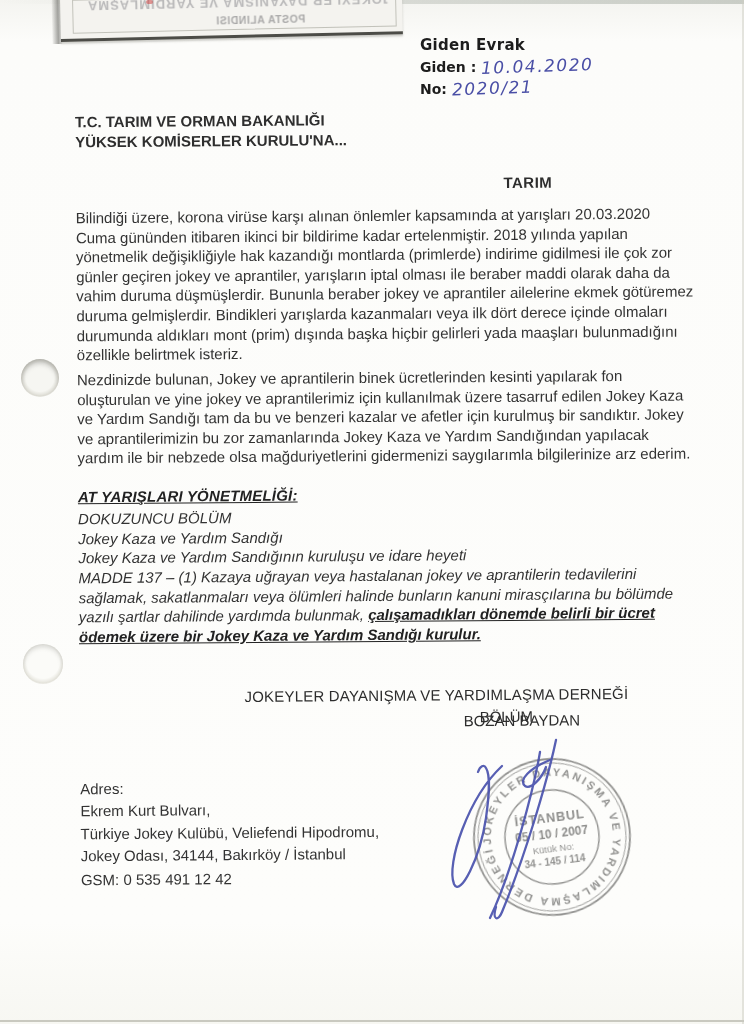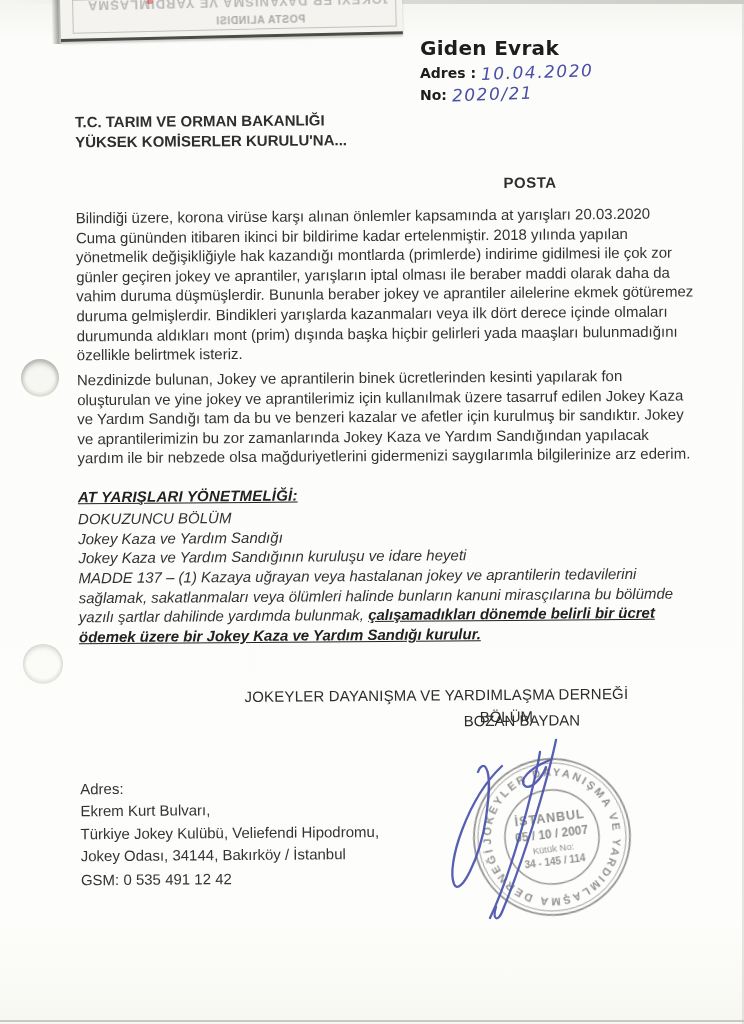--- a/index.html
+++ b/index.html
@@ -23,21 +23,21 @@
     color:rgba(105,105,112,.42);filter:blur(.5px);white-space:nowrap;}
   .bleed2{position:absolute;left:90px;top:21px;width:220px;text-align:center;
     transform:scaleX(-1);font-weight:bold;font-size:10.5px;letter-spacing:.5px;
     color:rgba(95,95,100,.5);filter:blur(.4px);white-space:nowrap;}
   .red-mark{left:146px;top:0;width:7px;height:4px;background:rgba(205,70,70,.55);
     border-radius:2px;filter:blur(.5px);}
   .top-edge{left:0;top:0;width:744px;height:4px;
     background:linear-gradient(90deg,rgba(140,145,135,0) 0%,rgba(140,148,138,.28) 55%,rgba(130,140,128,.38) 100%);}
   
   .registry{left:420px;top:36px;font-family:"DejaVu Sans", sans-serif;}
-  .registry .title{font-weight:bold;font-size:20px;color:#1d1d1d;letter-spacing:.3px;}
+  .registry .title{font-weight:bold;font-size:15px;color:#1d1d1d;letter-spacing:.3px;}
   .registry .row{margin-top:2px;font-weight:bold;font-size:14px;color:#1d1d1d;}
   .ink{font-family:"DejaVu Sans", sans-serif;font-style:italic;font-weight:normal;
     color:#4a4fa6;font-size:17px;letter-spacing:1.5px;display:inline-block;transform:rotate(-2deg);}
   
   .content{left:0;top:0;width:744px;height:1024px;transform:rotate(-0.45deg);}
   .recipient{left:78px;top:110px;font-weight:bold;font-size:15px;line-height:20px;}
   .city{left:506px;top:175px;font-weight:bold;font-size:15px;letter-spacing:.5px;}
   .para{font-size:15px;line-height:19.6px;white-space:pre-line;color:#333;}
   .p1{left:78px;top:206px;width:640px;}
   .p2{left:78px;top:368px;width:640px;}
@@ -77,37 +77,37 @@
   <div class="abs fold-strip">
     <div class="fold-inner-box"></div>
     <div class="bleed1">JOKEYLER DAYANIŞMA VE YARDIMLAŞMA</div>
     <div class="bleed2">POSTA ALINDISI</div>
   </div>
   <div class="abs red-mark"></div>
 
   <div class="abs registry">
     <div class="title">Giden Evrak</div>
     <div class="row">
-      <span>Adres :</span>
+      <span>Giden :</span>
       <span class="ink">10.04.2020</span>
     </div>
     <div class="row">
       <span>No:</span>
       <span class="ink">2020/21</span>
     </div>
   </div>
 
   <div class="abs content">
 
     <div class="abs recipient">
       <div>T.C. TARIM VE ORMAN BAKANLIĞI</div>
       <div>YÜKSEK KOMİSERLER KURULU'NA...</div>
     </div>
 
-    <div class="abs city">POSTA</div>
+    <div class="abs city">TARIM</div>
 
     <div class="abs para p1">Bilindiği üzere, korona virüse karşı alınan önlemler kapsamında at yarışları 20.03.2020
 Cuma gününden itibaren ikinci bir bildirime kadar ertelenmiştir. 2018 yılında yapılan
 yönetmelik değişikliğiyle hak kazandığı montlarda (primlerde) indirime gidilmesi ile çok zor
 günler geçiren jokey ve aprantiler, yarışların iptal olması ile beraber maddi olarak daha da
 vahim duruma düşmüşlerdir. Bununla beraber jokey ve aprantiler ailelerine ekmek götüremez
 duruma gelmişlerdir. Bindikleri yarışlarda kazanmaları veya ilk dört derece içinde olmaları
 durumunda aldıkları mont (prim) dışında başka hiçbir gelirleri yada maaşları bulunmadığını
 özellikle belirtmek isteriz.</div>
     <div class="abs para p2">Nezdinizde bulunan, Jokey ve aprantilerin binek ücretlerinden kesinti yapılarak fon

